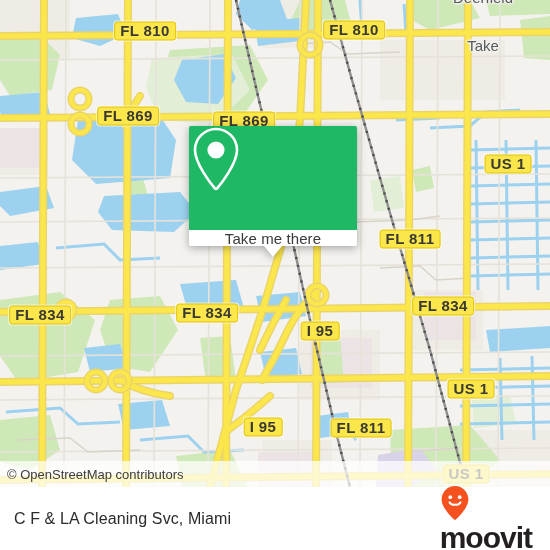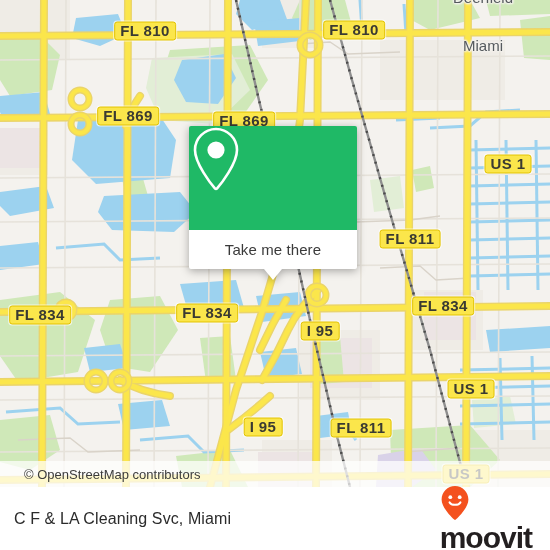--- a/index.html
+++ b/index.html
@@ -47,37 +47,37 @@
       1px 1px 2px #f4f2ee,-1px -1px 2px #f4f2ee;
   }
 
   
   #attribution{
     position:absolute;left:0;bottom:0;width:550px;height:26px;
     background:rgba(255,255,255,.72);
     display:flex;align-items:center;
   }
   #attribution span{
-    font-size:13px;color:#3c3c3c;padding-left:24px;
+    font-size:13px;color:#3c3c3c;padding-left:7px;
   }
 
   
   #popup{
     position:absolute;left:189px;top:126px;width:168px;
     filter:drop-shadow(0 2px 4px rgba(0,0,0,.32));
   }
   #popup .head{
     height:104px;background:#1fb966;
     border-radius:2px 2px 0 0;
     display:flex;align-items:center;justify-content:center;
   }
   #popup .foot{
     position:relative;background:#ffffff;
     border-radius:0 0 2px 2px;
-    height:39px;
+    height:16px;
     display:flex;align-items:center;justify-content:center;
   }
   #popup .foot .label{
     font-size:15px;color:#3a3a3a;letter-spacing:.1px;
   }
   #popup .tail{
     position:absolute;left:50%;top:100%;
     margin-left:-9px;
     width:0;height:0;
     border-left:9px solid transparent;
@@ -302,21 +302,21 @@
           <path d="M236 0 L258 96 L290 230 L310 320 L338 440 L350 487" stroke="#4a4a4a" stroke-width="2.4" stroke-dasharray="2 6"></path>
           <path d="M330 0 L352 80 L392 220 L430 350 L462 470" stroke="#8e8e8e" stroke-width="2.4"></path>
           <path d="M330 0 L352 80 L392 220 L430 350 L462 470" stroke="#4a4a4a" stroke-width="2.4" stroke-dasharray="2 6"></path>
         </g>
 
       </g>
     </svg>
 
     <div class="placename" style="left:483px;top:22px;">
       <div>Deerfield</div>
-      <div>Miami</div>
+      <div>Take</div>
     </div>
 
     <div class="shield" style="left:145px;top:31px;">FL 810</div>
     <div class="shield" style="left:354px;top:30px;">FL 810</div>
     <div class="shield" style="left:128px;top:116px;">FL 869</div>
     <div class="shield" style="left:244px;top:121px;">FL 869</div>
     <div class="shield" style="left:508px;top:164px;">US 1</div>
     <div class="shield" style="left:410px;top:239px;">FL 811</div>
     <div class="shield" style="left:40px;top:315px;">FL 834</div>
     <div class="shield" style="left:207px;top:313px;">FL 834</div>

